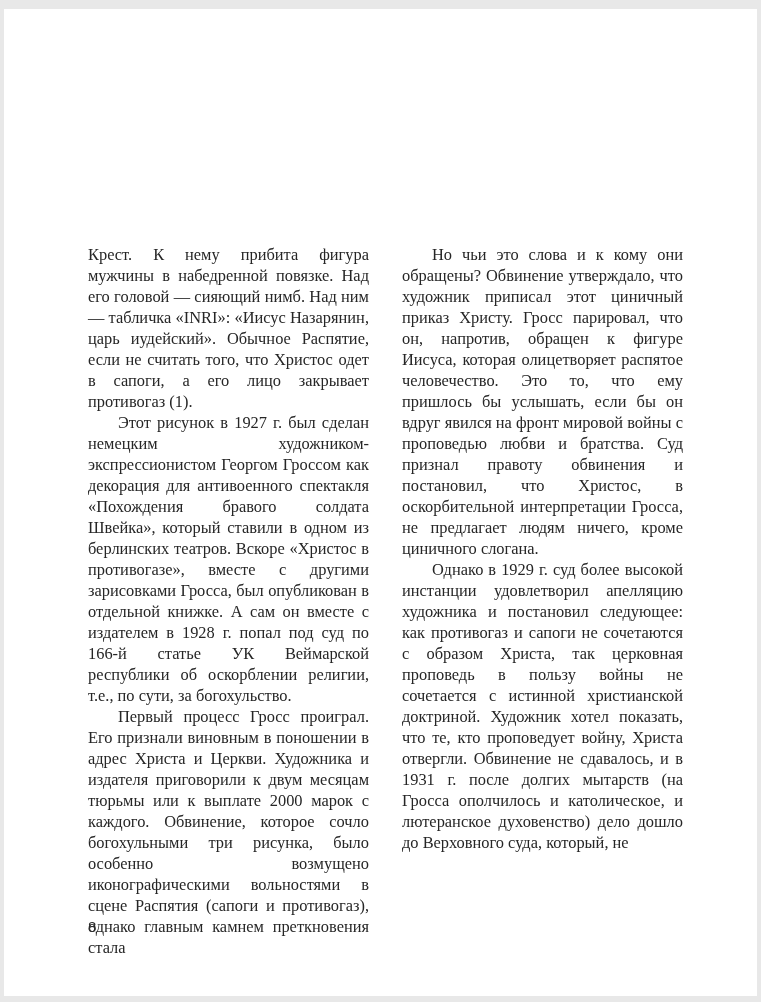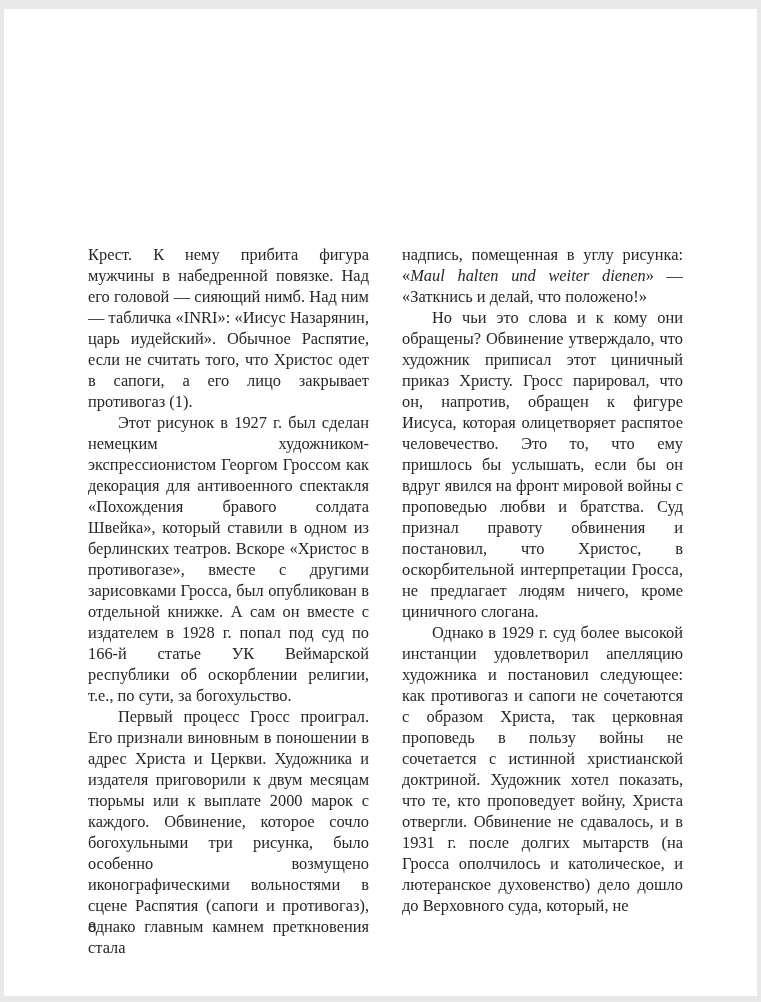--- a/index.html
+++ b/index.html
@@ -74,21 +74,20 @@
 <div class="sheet">
 
 
   <div class="columns">
     <div class="column">
         <p class=""><span>Крест. К нему прибита фигура мужчины в набедренной повязке. Над его головой — сияющий нимб. Над ним — табличка «INRI»: «Иисус Назарянин, царь иудейский». Обычное Распятие, если не считать того, что Христос одет в сапоги, а его лицо закрывает противогаз (1).</span></p>
         <p class="indent"><span>Этот рисунок в 1927 г. был сделан немецким художником-экспрессионистом Георгом Гроссом как декорация для антивоенного спектакля «Похождения бравого солдата Швейка», который ставили в одном из берлинских театров. Вскоре «Христос в противогазе», вместе с другими зарисовками Гросса, был опубликован в отдельной книжке. А сам он вместе с издателем в 1928 г. попал под суд по 166-й статье УК Веймарской республики об оскорблении религии, т.е., по сути, за богохульство.</span></p>
         <p class="indent"><span>Первый процесс Гросс проиграл. Его признали виновным в поношении в адрес Христа и Церкви. Художника и издателя приговорили к двум месяцам тюрьмы или к выплате 2000 марок с каждого. Обвинение, которое сочло богохульными три рисунка, было особенно возмущено иконографическими вольностями в сцене Распятия (сапоги и противогаз), однако главным камнем преткновения стала</span></p>
       </div>
     <div class="column">
-        <p class=""><span>надпись, помещенная в углу рисунка: «</span><i>Maul halten und weiter dienen</i><span>» — «Заткнись и делай, что положено!»</span></p>
         <p class="indent"><span>Но чьи это слова и к кому они обращены? Обвинение утверждало, что художник приписал этот циничный приказ Христу. Гросс парировал, что он, напротив, обращен к фигуре Иисуса, которая олицетворяет распятое человечество. Это то, что ему пришлось бы услышать, если бы он вдруг явился на фронт мировой войны с проповедью любви и братства. Суд признал правоту обвинения и постановил, что Христос, в оскорбительной интерпретации Гросса, не предлагает людям ничего, кроме циничного слогана.</span></p>
         <p class="indent"><span>Однако в 1929 г. суд более высокой инстанции удовлетворил апелляцию художника и постановил следующее: как противогаз и сапоги не сочетаются с образом Христа, так церковная проповедь в пользу войны не сочетается с истинной христианской доктриной. Художник хотел показать, что те, кто проповедует войну, Христа отвергли. Обвинение не сдавалось, и в 1931 г. после долгих мытарств (на Гросса ополчилось и католическое, и лютеранское духовенство) дело дошло до Верховного суда, который, не</span></p>
       </div>
   </div>
 
   <div class="page-number">8</div>
 
 </div>
 
 </body></html>

